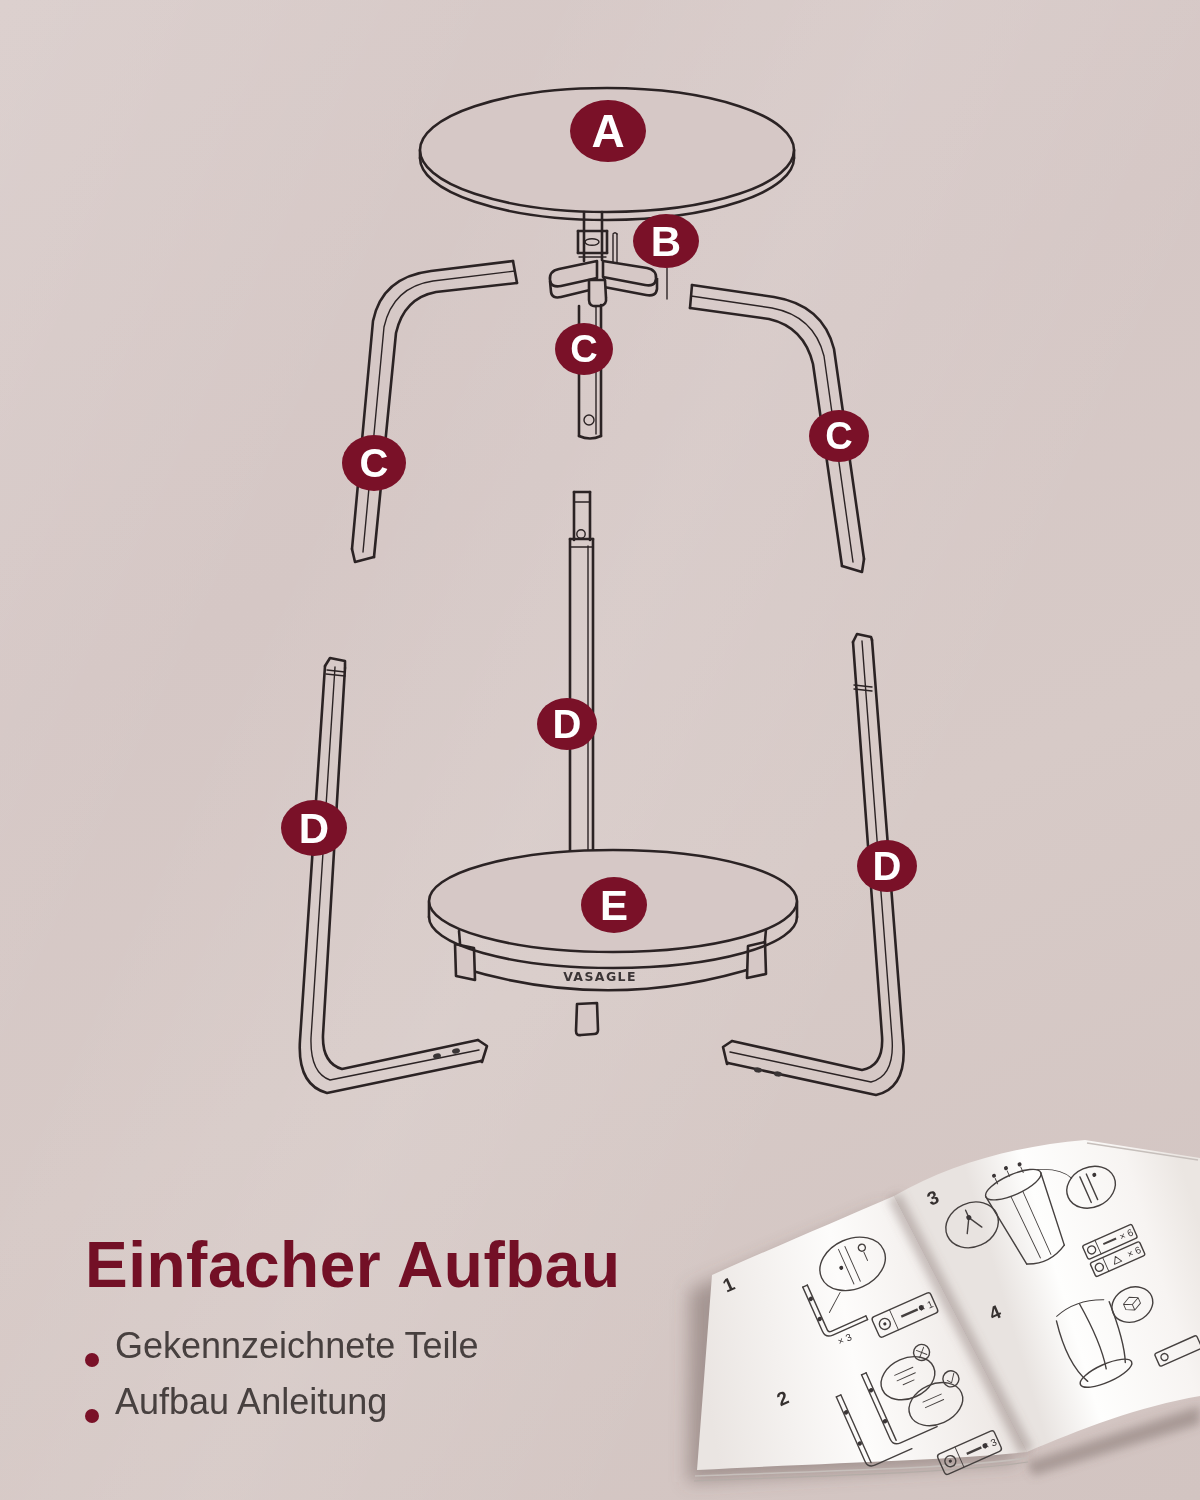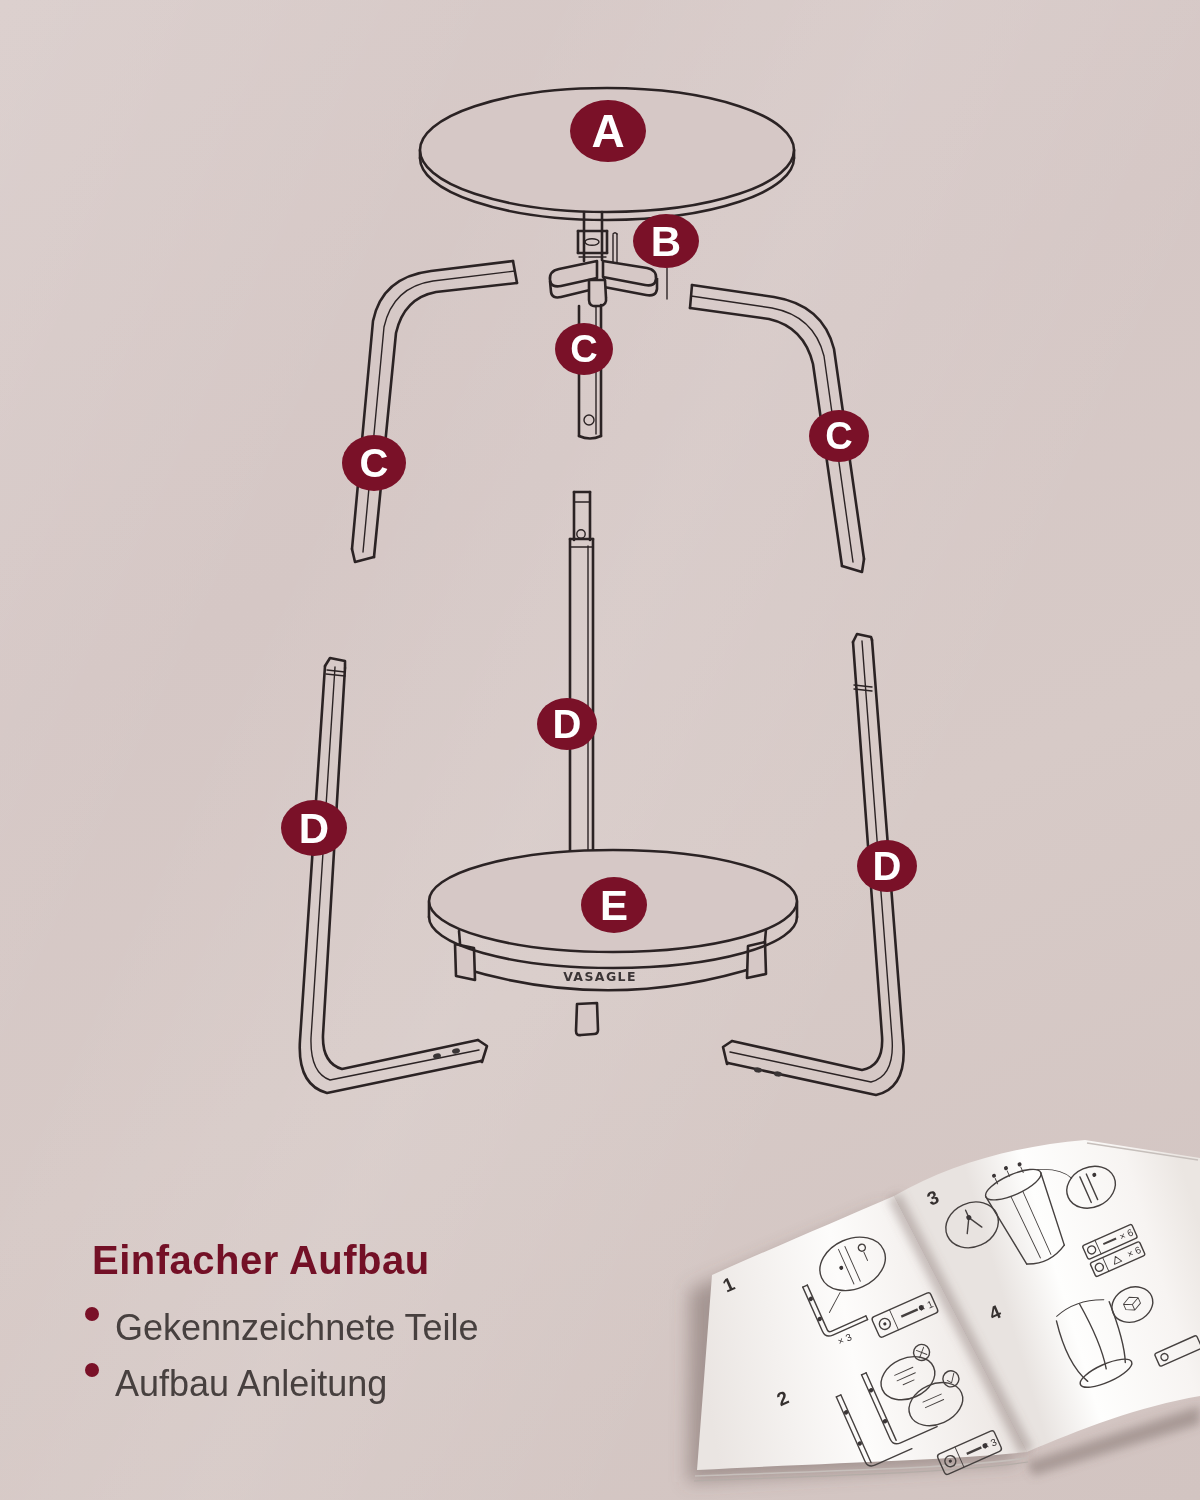--- a/index.html
+++ b/index.html
@@ -23,26 +23,26 @@
   .mini{fill:none;stroke:#45403f;stroke-width:1.4;stroke-linecap:round;stroke-linejoin:round;}
   .mini2{fill:none;stroke:#45403f;stroke-width:0.9;stroke-linecap:round;stroke-linejoin:round;}
   .mini-dot{fill:#3a3536;stroke:none;}
   .stepnum{font-size:19px;fill:#35302f;font-weight:600;font-family:"Liberation Sans",sans-serif;}
   .qty{font-size:10px;fill:#3a3536;font-family:"Liberation Sans",sans-serif;}
   .pgedge{fill:none;stroke:#c6bfbb;stroke-width:1.6;}
   .pgedge2{fill:none;stroke:#b4aca7;stroke-width:1.2;}
 
   .caption{position:absolute;left:85px;top:1232px;z-index:5;}
   .caption h1{
-    margin:7px;font-size:40px;line-height:1.05;font-weight:600;letter-spacing:0.5px;
+    margin:0;font-size:64px;line-height:1.05;font-weight:600;letter-spacing:0.5px;
     color:#731026;font-family:"Liberation Sans",sans-serif;
   }
   .caption ul{list-style:none;margin:26px 0 0 0;padding:0;}
   .caption li{
-    display:flex;align-items:flex-start;
+    display:flex;align-items:flex-end;
     font-size:36px;color:#47403f;font-weight:400;margin-bottom:14px;
     font-family:"Liberation Sans",sans-serif;
   }
   .caption .dot{
     width:14px;height:14px;border-radius:50%;background:#7a1128;
     display:inline-block;margin-right:16px;flex:0 0 auto;
   }
 </style>
 </head>
 <body>

